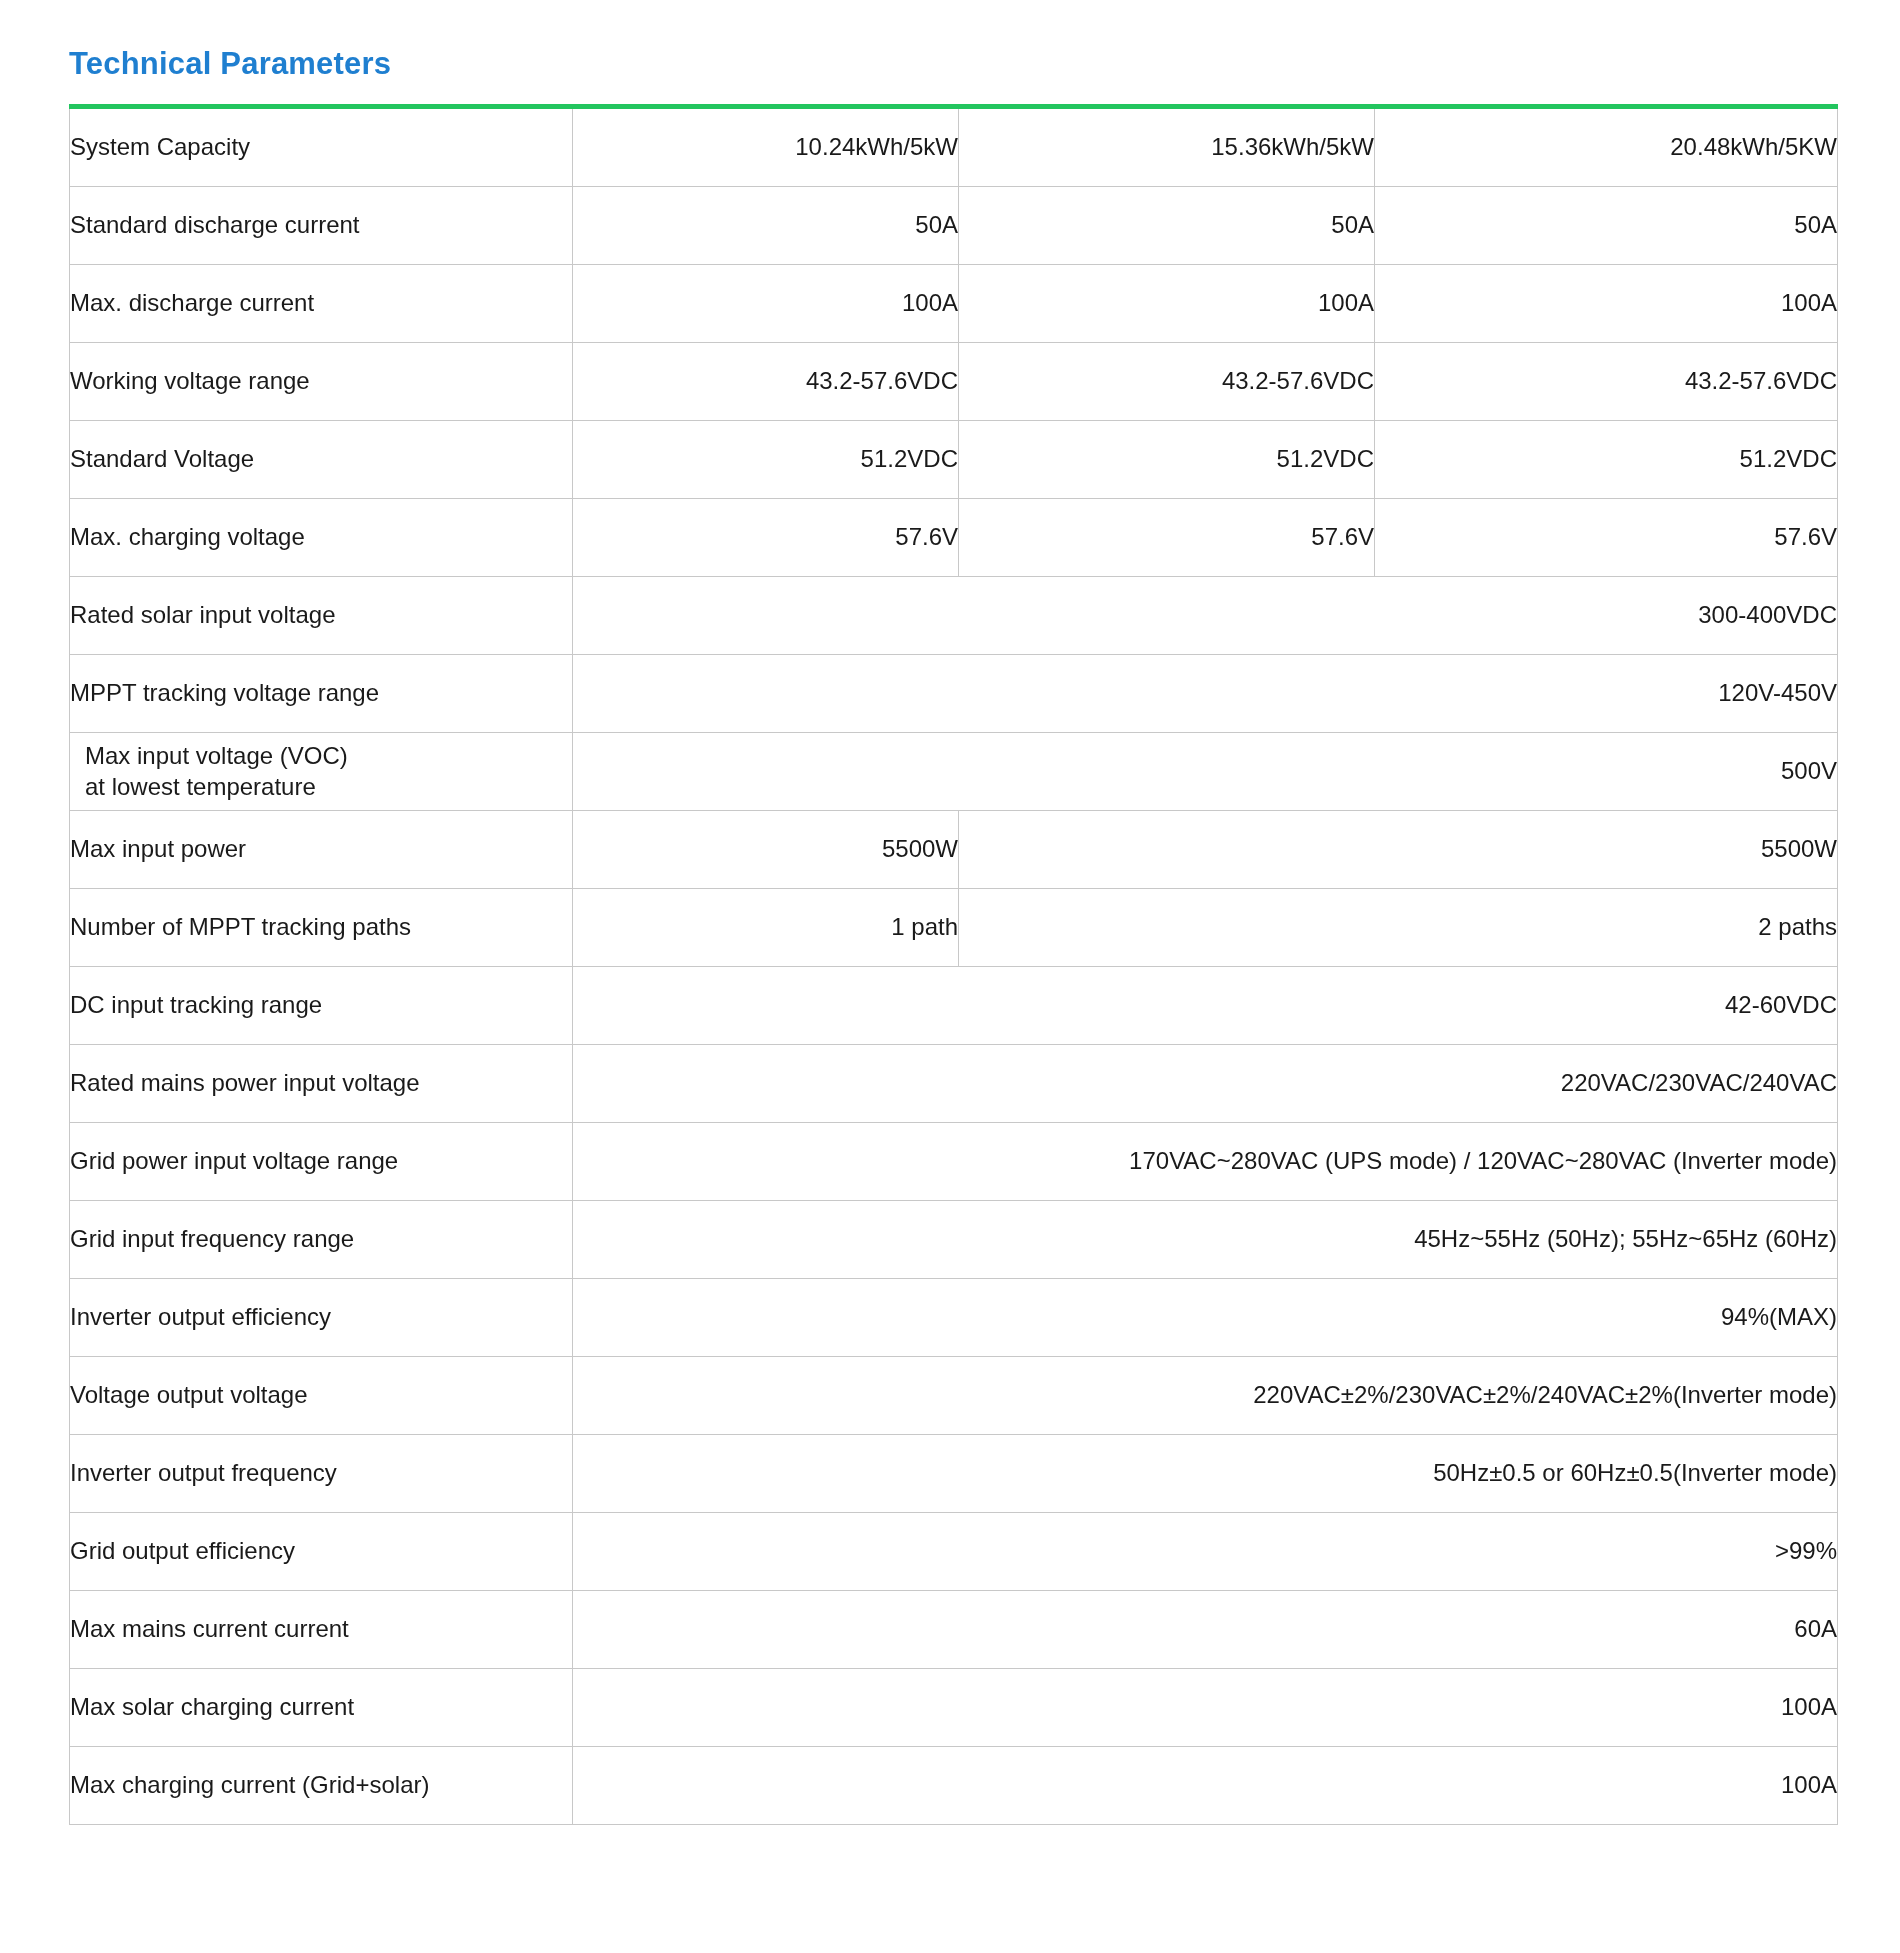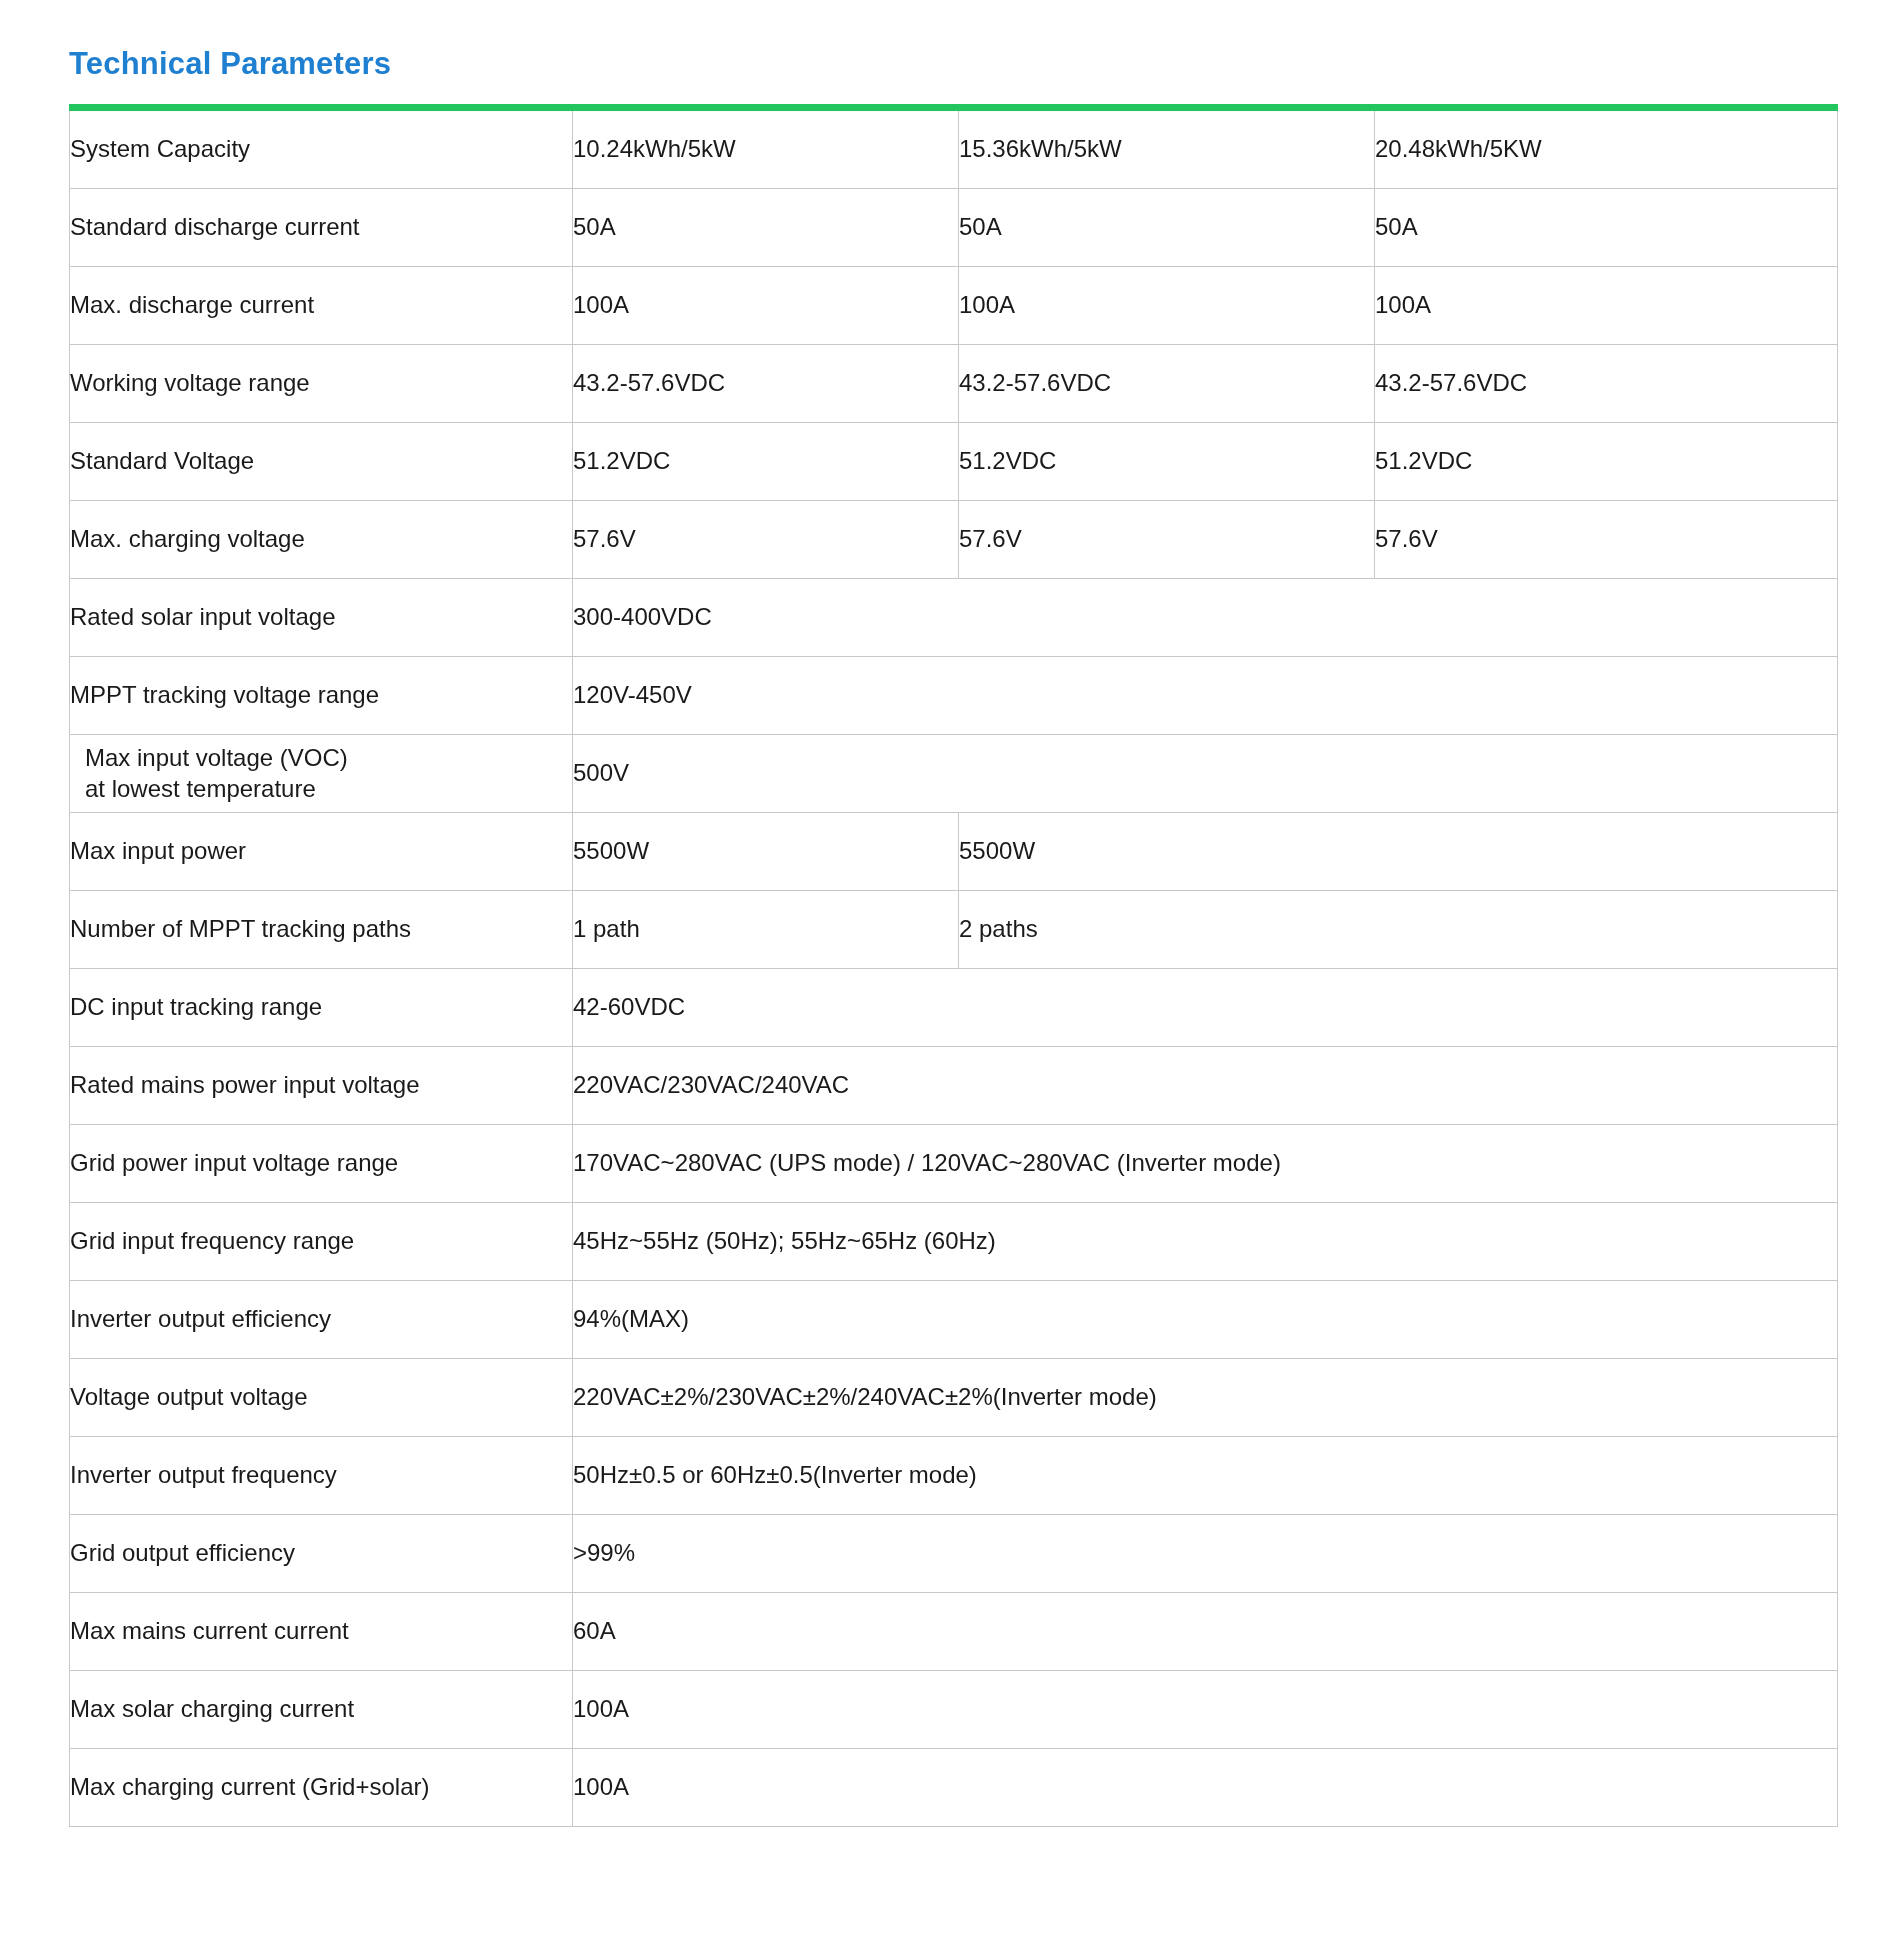--- a/index.html
+++ b/index.html
@@ -45,24 +45,24 @@
     vertical-align: middle;
     line-height: 1.28;
   }
   td.label {
     width: 503px;
     padding-left: 22px;
     text-align: left;
     border-left: none;
   }
   td.val {
-    text-align: left;
+    text-align: right;
   }
   tr.first td {
-    border-top: 7px solid #22c55e;
+    border-top: 5px solid #22c55e;
   }
   td.last {
     border-right: none;
   }
   .two-line {
     display: block;
     margin-left: 15px;
   }
   .tall td { height: 95px; }
 </style>

